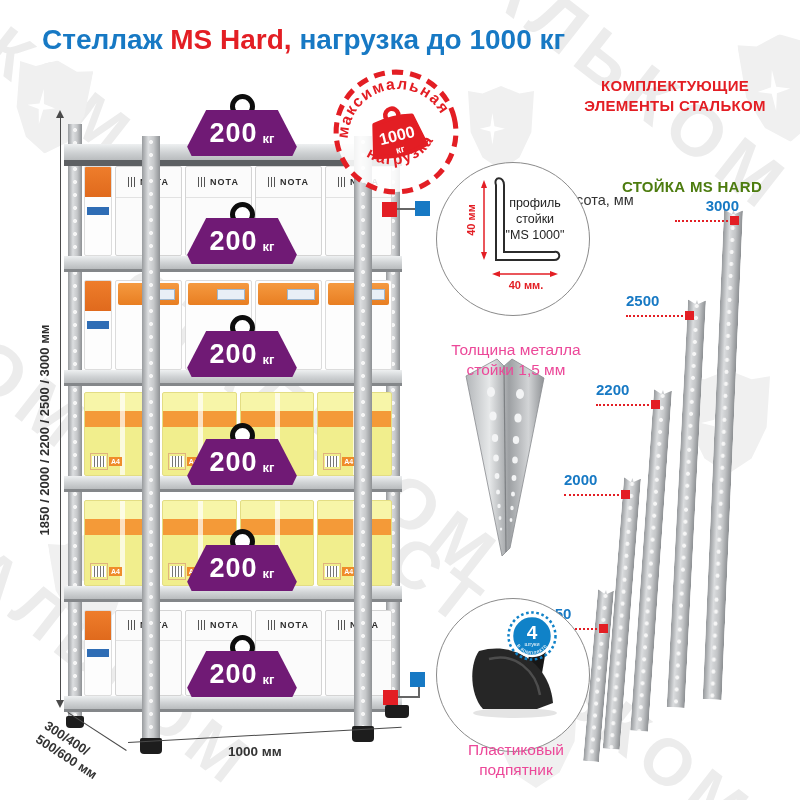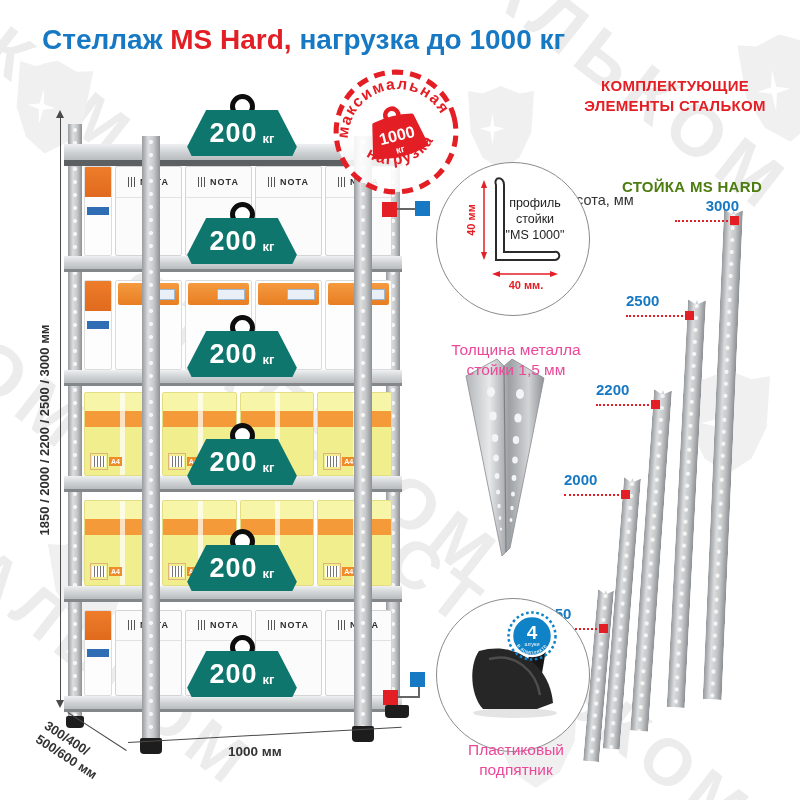--- a/index.html
+++ b/index.html
@@ -47,21 +47,21 @@
          background:linear-gradient(#f7f5a8 0 18px,#f49a38 18px 34px,#f1ee8d 34px 100%);}
   .box-yellow::after{content:"";position:absolute;left:48%;top:0;bottom:0;width:5px;background:rgba(255,255,255,.7);}
   .a4chip{position:absolute;left:5px;bottom:5px;display:flex;gap:1px;align-items:center;z-index:1;}
   .a4bar{width:14px;height:11px;background:#fff;border:1px solid #e0b37e;
          background-image:repeating-linear-gradient(90deg,#777 0 1px,transparent 1px 3px);background-clip:content-box;padding:2px 1px;}
   .a4badge{background:#ef8c2a;color:#fff;font-weight:bold;font-size:7px;padding:1px 2px;}
 
   
   .load-badge{position:absolute;left:186px;width:112px;z-index:6;text-align:center;}
   .load-ring{width:15px;height:15px;border:5px solid #0d0d0d;border-radius:50%;margin:0 auto;background:#fff;}
-  .load-body{position:relative;margin-top:-9px;height:46px;background:#0f766e;color:#fff;
+  .load-body{position:relative;margin-top:-9px;height:46px;background:#701a75;color:#fff;
              clip-path:polygon(18% 0%,82% 0%,99% 80%,95% 100%,5% 100%,1% 80%);
              display:flex;align-items:center;justify-content:center;}
   .load-val{font-size:27px;font-weight:bold;letter-spacing:1px;}
   .load-unit{font-size:13px;font-weight:bold;margin-left:5px;margin-top:10px;}
 
   .stamp{position:absolute;left:330px;top:66px;width:132px;height:132px;z-index:7;transform:rotate(-14deg);}
 
   
   .vdim-line{position:absolute;left:60px;top:114px;height:592px;width:0;border-left:1.5px solid #4a4a4a;z-index:5;}
   .arrow{position:absolute;width:0;height:0;z-index:5;}

